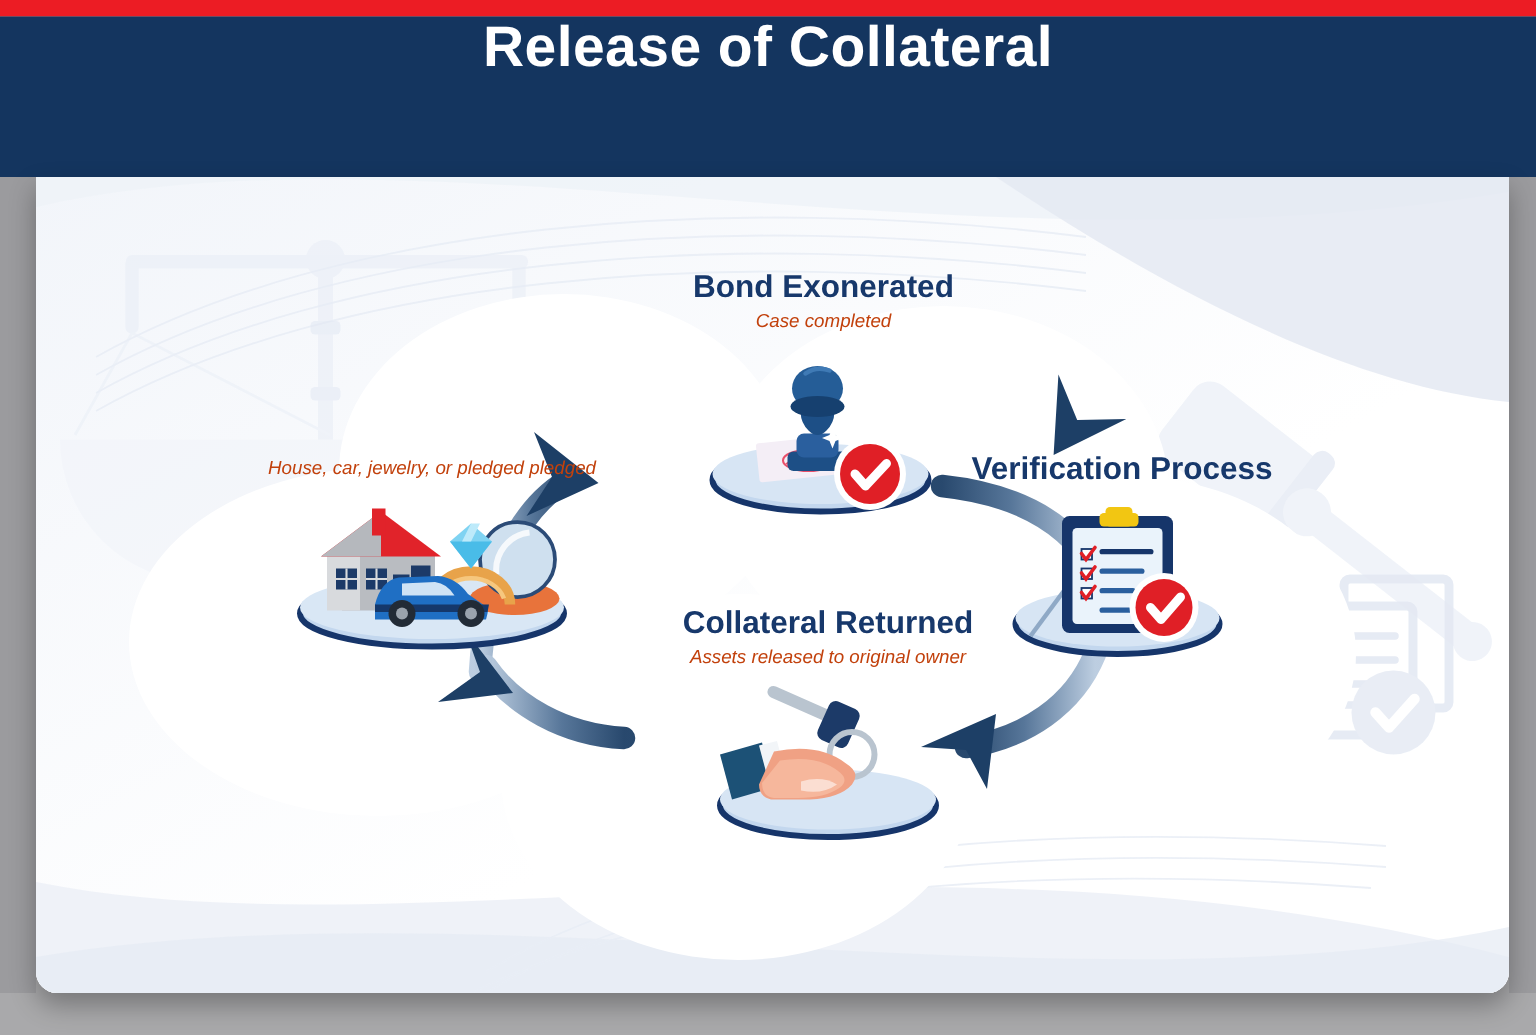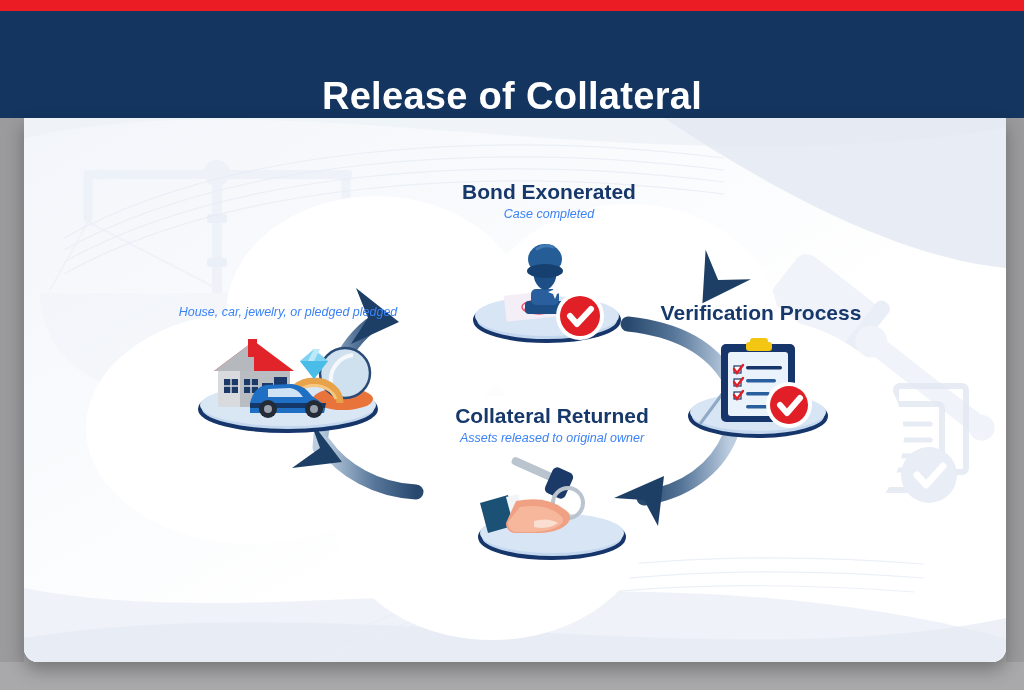--- a/index.html
+++ b/index.html
@@ -7,21 +7,21 @@
     width:1024px;height:690px;overflow:hidden;
     background:#a9a9ab;
     font-family:"Liberation Sans", sans-serif;
   }
   #root{position:relative;width:1024px;height:690px;}
 
   
   .red-stripe{position:absolute;left:0;top:0;width:1024px;height:11px;background:#ec1c24;}
   .header{
     position:absolute;left:0;top:11px;width:1024px;height:107px;
-    background:#14355f;display:flex;align-items:flex-end;justify-content:center;
+    background:#14355f;display:flex;align-items:flex-start;justify-content:center;
   }
   .header-title{
     color:#ffffff;font-size:38px;font-weight:bold;letter-spacing:.3px;
     font-family:"Liberation Sans", sans-serif;
   }
 
   
   .canvas{
     position:absolute;left:24px;top:118px;width:982px;height:544px;
     background:#ffffff;
@@ -32,21 +32,21 @@
   .canvas-bg{position:absolute;inset:0;}
   .side-rail{position:absolute;left:0;top:118px;width:24px;height:544px;background:#9b9b9e;}
   .side-rail-r{position:absolute;left:1006px;top:118px;width:18px;height:544px;background:#9b9b9e;}
 
   
   .node{position:absolute;text-align:center;}
   .node-title{
     color:#17386b;font-weight:bold;font-size:21px;line-height:1.1;white-space:nowrap;
   }
   .node-sub{
-    color:#3b82f6;font-style:italic;font-size:12.5px;margin-top:4px;white-space:nowrap;
+    color:#c2410c;font-style:italic;font-size:12.5px;margin-top:4px;white-space:nowrap;
   }
   .node-art{position:relative;margin:6px auto 0;}
 
   svg{display:block;overflow:visible;}
 </style>
 </head>
 <body>
 
 <div id="root">
 
@@ -185,21 +185,21 @@
           <ellipse cx="86" cy="44" rx="18" ry="7" fill="#16406f"></ellipse>
           <path d="M78,22 a16,14 0 0 1 16,-2" stroke="#3f7ab5" stroke-width="3" fill="none" stroke-linecap="round"></path>
           <path d="M96,58 l2,5 l5,2 l-5,2 l-2,5 l-2,-5 l-5,-2 l5,-2 Z" fill="#ffffff"></path>
           <circle cx="121" cy="89" r="24" fill="#ffffff"></circle>
           <circle cx="121" cy="89" r="20" fill="#e01f26"></circle>
           <path d="M111,89 l7,8 l14,-15" stroke="#ffffff" stroke-width="6" fill="none" stroke-linecap="round" stroke-linejoin="round"></path>
         </svg>
       </div>
     </div>
 
-    <div class="node" style="left:587px;top:183px;width:300px;text-align:center;">
+    <div class="node" style="left:574px;top:183px;width:300px;text-align:center;">
       <div class="node-title">Verification Process</div>
       <div class="node-art" style="width:170px;height:110px;">
         <svg width="170" height="110" viewBox="0 0 170 110">
           <ellipse cx="82" cy="86" rx="68" ry="20" fill="#c3d7ee" stroke="#16356a" stroke-width="4"></ellipse>
           <ellipse cx="82" cy="82" rx="68" ry="19" fill="#d7e5f4"></ellipse>
           <path d="M24,94 L64,40" stroke="#8fa9c6" stroke-width="3" fill="none"></path>
           <rect x="45" y="14" width="74" height="78" rx="5" fill="#16356a"></rect>
           <rect x="52" y="22" width="60" height="64" rx="3" fill="#eaf3fb"></rect>
           <rect x="74" y="8" width="18" height="13" rx="3" fill="#f2c612"></rect>
           <rect x="70" y="12" width="26" height="9" rx="3" fill="#f2c612"></rect>

